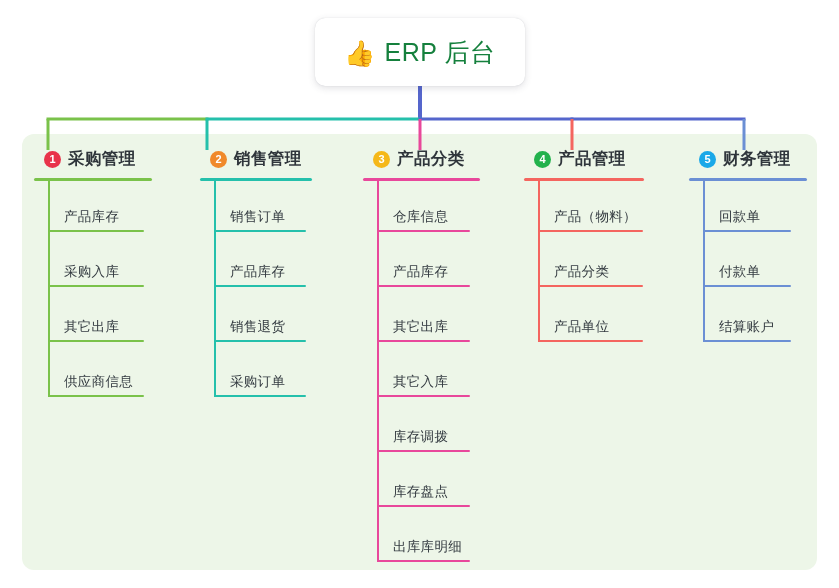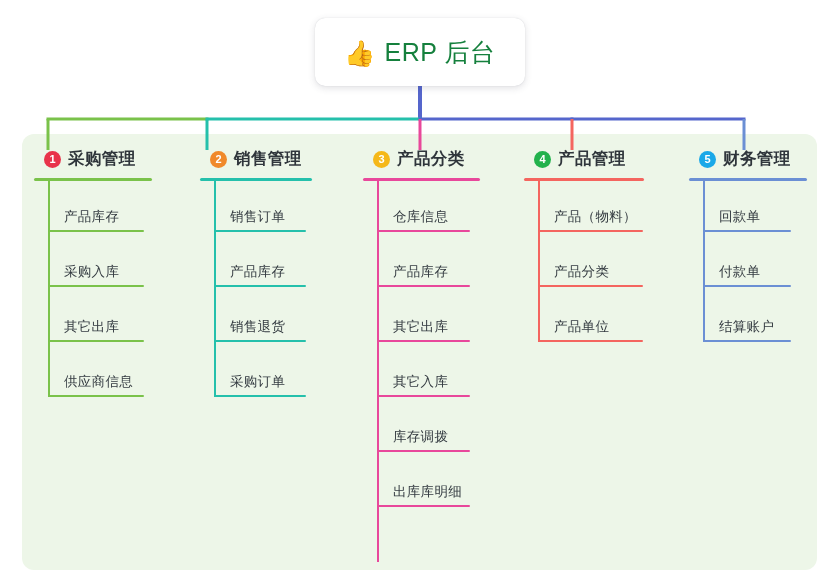--- a/index.html
+++ b/index.html
@@ -241,20 +241,24 @@
           </div>
           <div class="child">
             <span class="child-label">其它入库</span>
             <div class="child-rule" style="background: rgb(232, 72, 155); width: 93px;"></div>
           </div>
           <div class="child">
             <span class="child-label">库存调拨</span>
             <div class="child-rule" style="background: rgb(232, 72, 155); width: 93px;"></div>
           </div>
           <div class="child">
+            <span class="child-label">库存盘点</span>
+            <div class="child-rule" style="background: rgb(232, 72, 155); width: 93px;"></div>
+          </div>
+          <div class="child">
             <span class="child-label">出库库明细</span>
             <div class="child-rule" style="background: rgb(232, 72, 155); width: 93px;"></div>
           </div>
         </div>
       </div>
       <div class="branch" style="left: 524px; width: 120px;">
         <div class="branch-header">
           <span class="badge" style="background: rgb(34, 178, 76);">4</span>
           <span class="branch-title">产品管理</span>
         </div>

